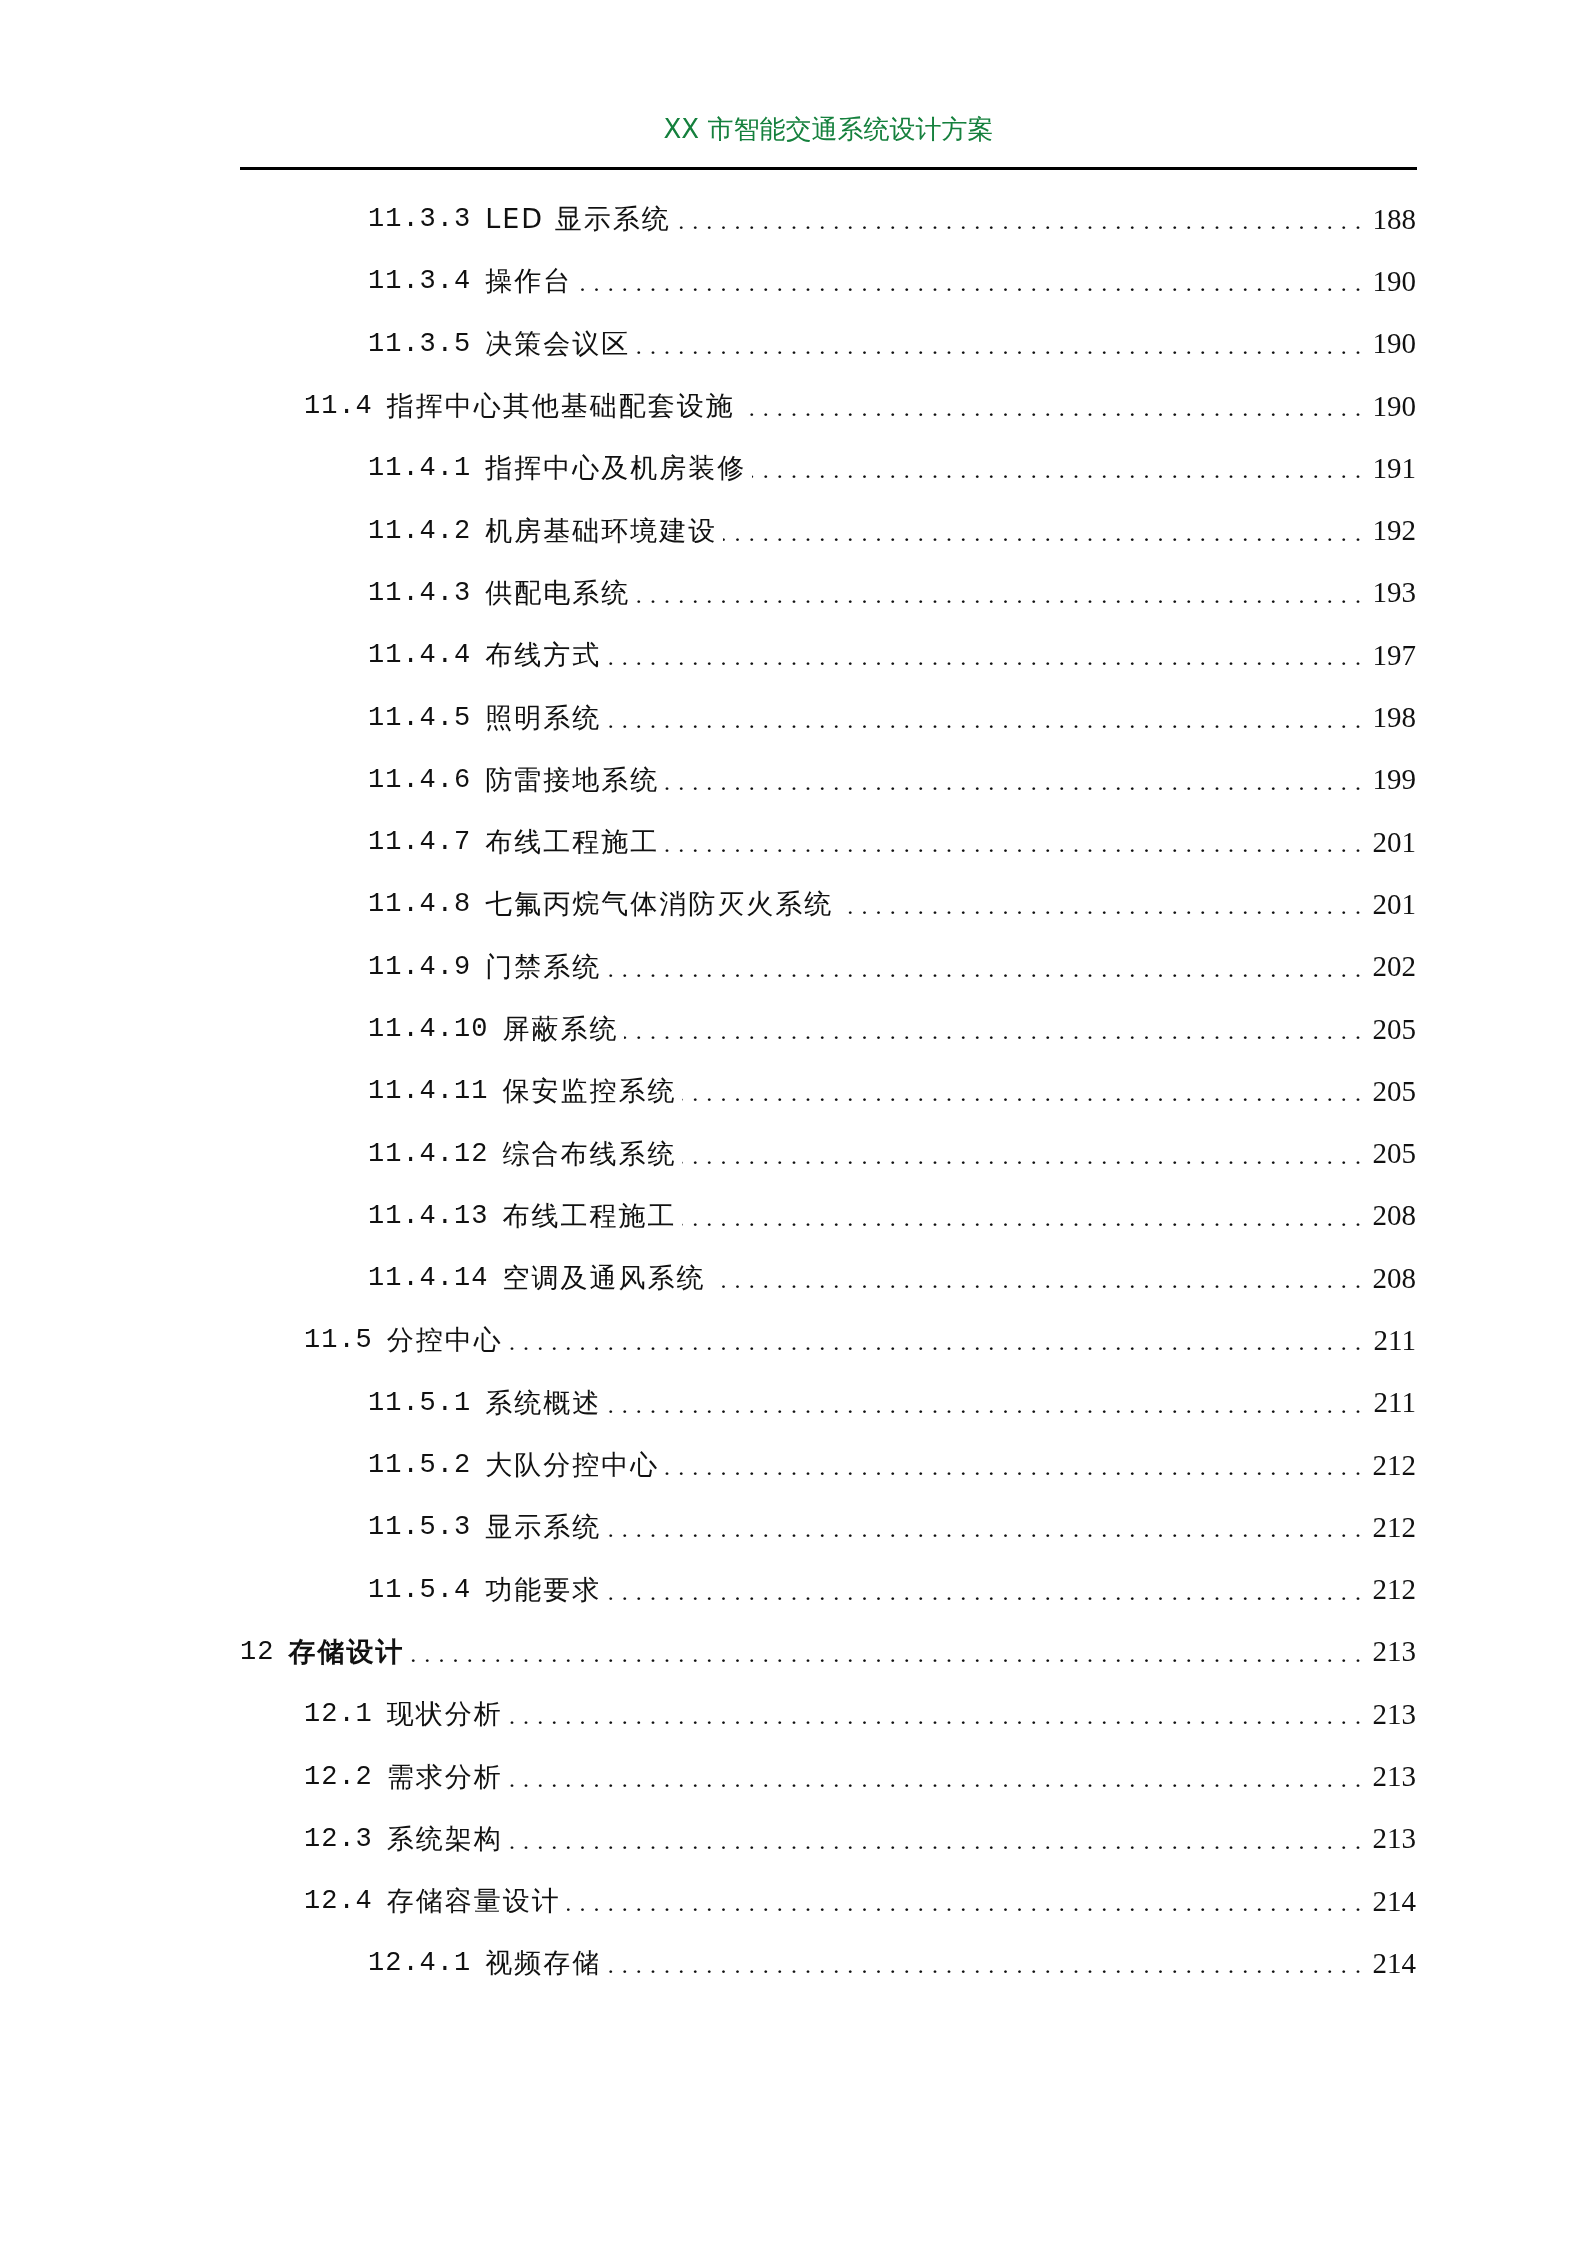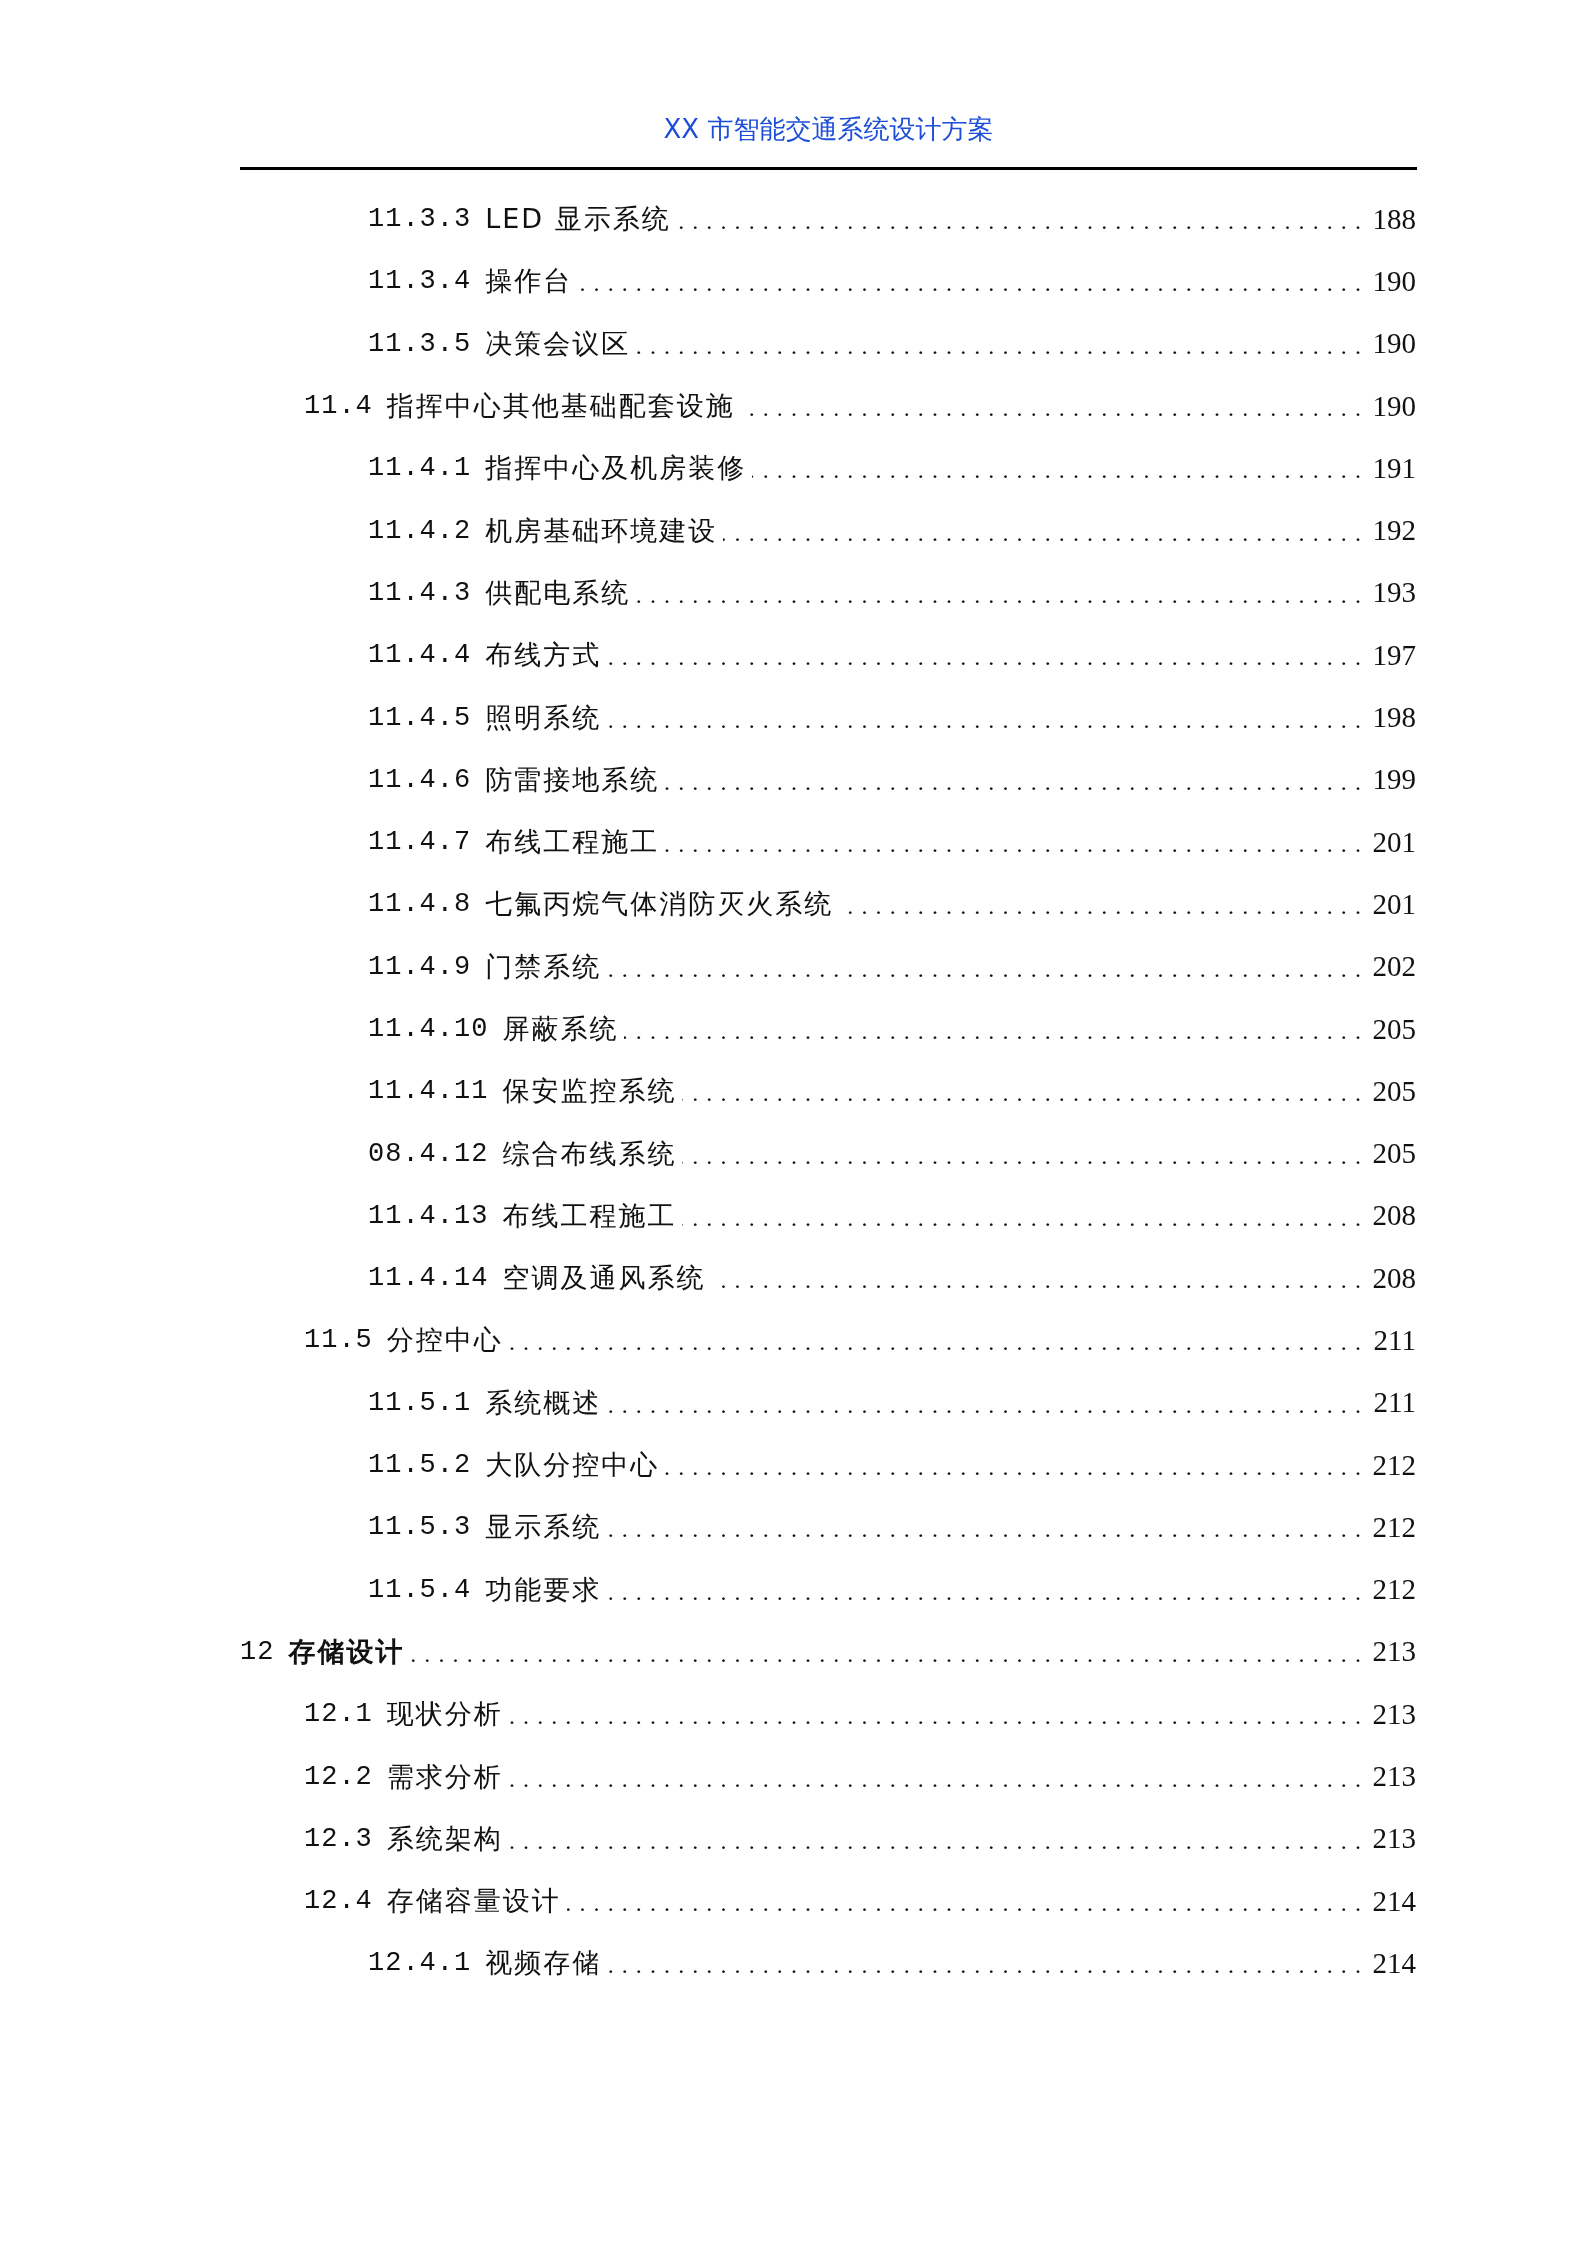--- a/index.html
+++ b/index.html
@@ -17,21 +17,21 @@
     }
     .page-header {
       position: absolute;
       left: 240px;
       width: 1177px;
       top: 112px;
       text-align: center;
       font-size: 26px;
       letter-spacing: 0px;
       font-family: "DejaVu Sans", "Liberation Sans", sans-serif;
-      color: #1d4ed8;
+      color: #15803d;
     }
     .header-rule {
       position: absolute;
       left: 240px;
       width: 1177px;
       top: 167px;
       height: 0;
       border-top: 3px solid #000;
     }
     .toc {
@@ -181,21 +181,21 @@
       <span class="leader"></span>
       <span class="page">205</span>
     </div>
   <div class="toc-row level-3">
       <span class="num">11.4.11</span>
       <span class="title">保安监控系统</span>
       <span class="leader"></span>
       <span class="page">205</span>
     </div>
   <div class="toc-row level-3">
-      <span class="num">08.4.12</span>
+      <span class="num">11.4.12</span>
       <span class="title">综合布线系统</span>
       <span class="leader"></span>
       <span class="page">205</span>
     </div>
   <div class="toc-row level-3">
       <span class="num">11.4.13</span>
       <span class="title">布线工程施工</span>
       <span class="leader"></span>
       <span class="page">208</span>
     </div>

